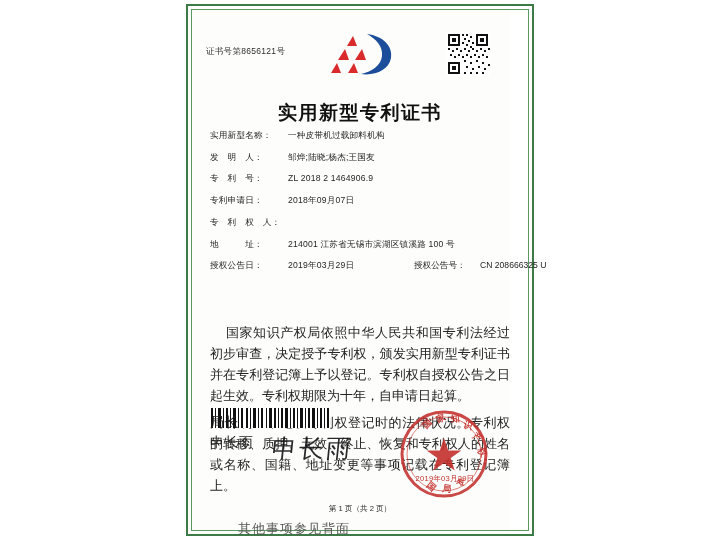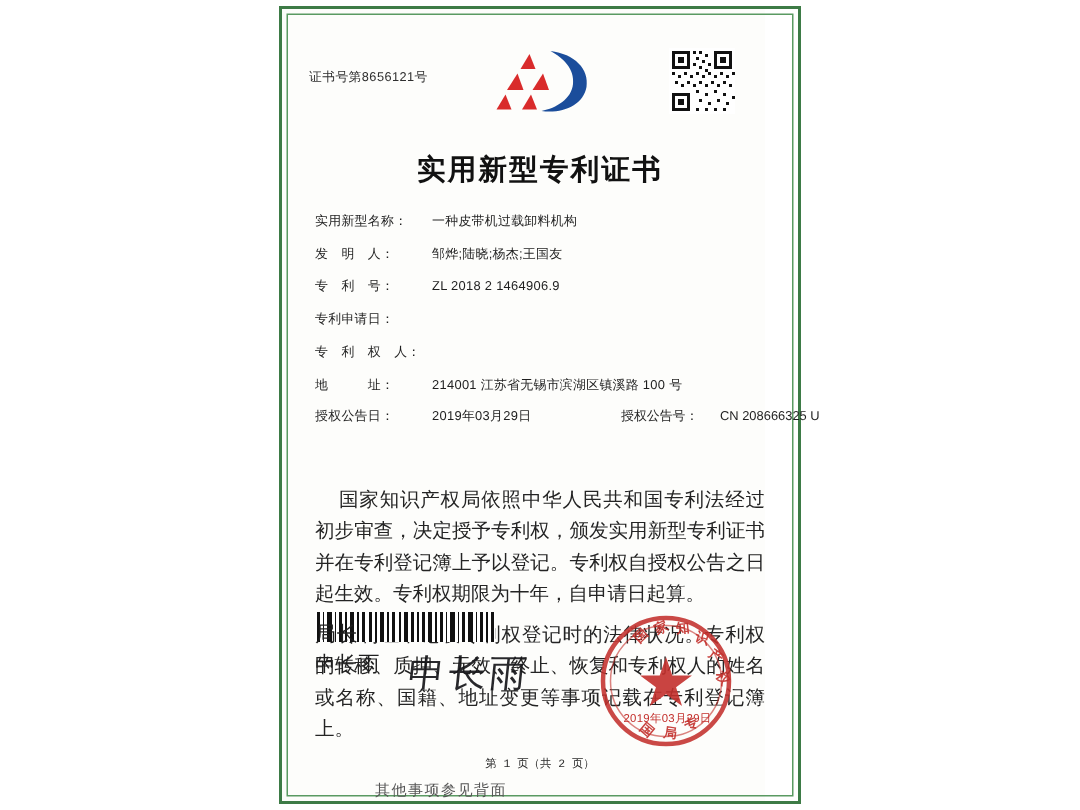--- a/index.html
+++ b/index.html
@@ -81,21 +81,21 @@
     font-family: Liberation Serif, serif;
     font-size: 19px;
     font-weight: bold;
     color: #111111;
     letter-spacing: 1.5px;
   }
   
   .fields {
     position: absolute;
     left: 24px;
-    top: 138px;
+    top: 126px;
     width: 300px;
   }
   .field-row {
     display: flex;
     align-items: flex-start;
     font-size: 8.6px;
     color: #1f1f1f;
     margin-bottom: 11px;
     line-height: 1.25;
   }
@@ -185,29 +185,28 @@
   }
   
   .page-footer {
     position: absolute;
     left: 0;
     top: 500px;
     width: 348px;
     text-align: center;
     font-size: 7.6px;
     color: #2b2b2b;
-    font-family: Liberation Mono, monospace;
   }
   .bottom-note {
     position: absolute;
     left: 0;
     top: 520px;
     width: 588px;
     text-align: center;
-    font-size: 10px;
+    font-size: 13px;
     color: #555555;
     letter-spacing: 1px;
   }
 </style>
 </head>
 <body>
 
 <div id="page">
 
   <div class="sheet">
@@ -298,20 +297,21 @@
       <div class="field-row">
         <div class="field-label">发　明　人：</div>
         <div class="field-value">邹烨;陆晓;杨杰;王国友</div>
       </div>
       <div class="field-row">
         <div class="field-label">专　利　号：</div>
         <div class="field-value">ZL 2018 2 1464906.9</div>
       </div>
       <div class="field-row">
         <div class="field-label">专利申请日：</div>
+        <div class="field-value">2018年09月07日</div>
       </div>
       <div class="field-row">
         <div class="field-label">专　利　权　人：</div>
       </div>
       <div class="field-row">
         <div class="field-label">地　　　址：</div>
         <div class="field-value">214001 江苏省无锡市滨湖区镇溪路 100 号</div>
       </div>
       <div class="field-row dual">
         <div class="field-label">授权公告日：</div>

